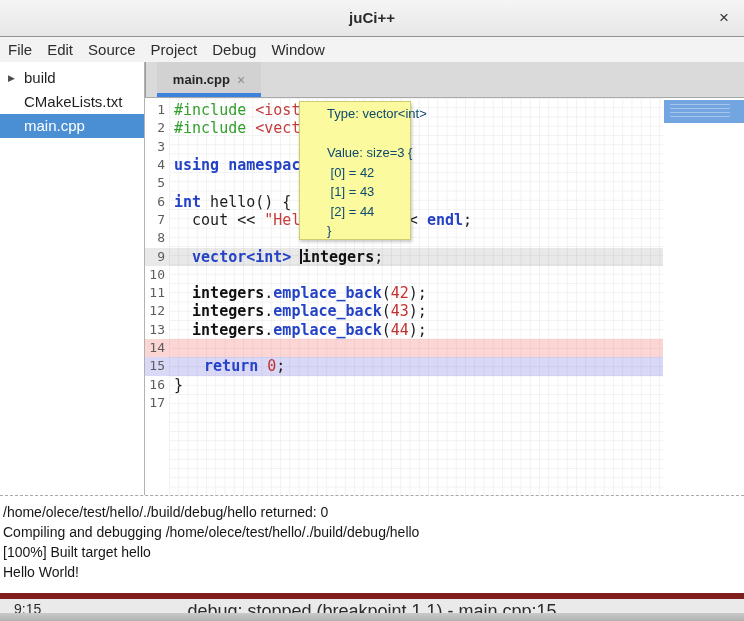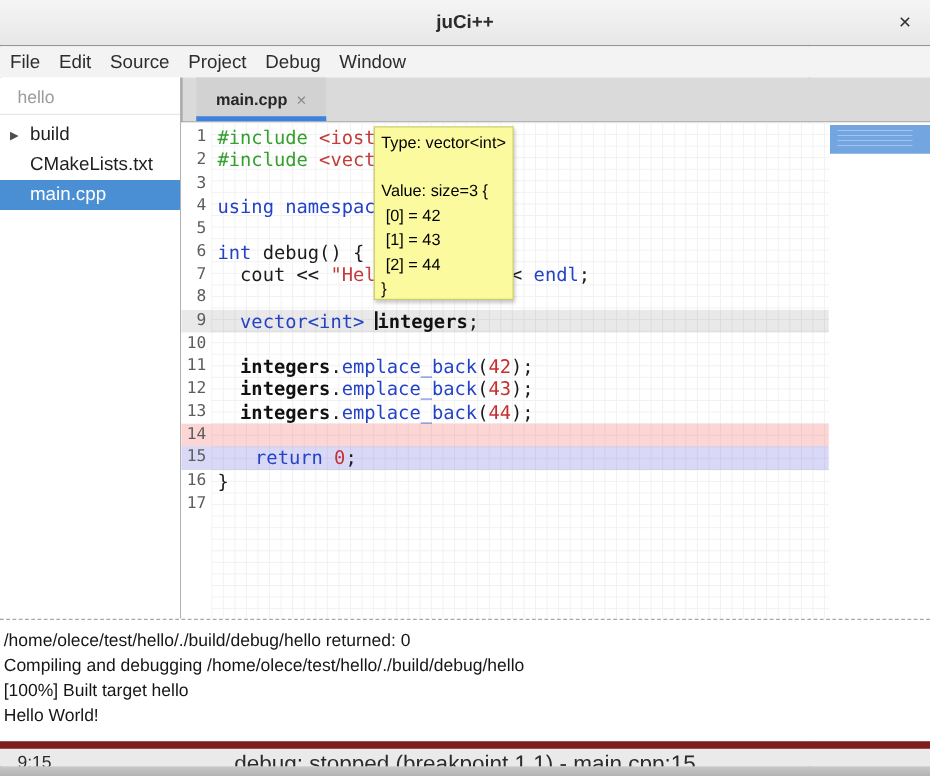--- a/index.html
+++ b/index.html
@@ -45,30 +45,30 @@
     background-size:9.25px 9.25px;}
   .codepane{position:absolute;left:0;top:3px;width:518px;}
   .crow{display:flex;height:18.32px;line-height:18.32px;font-family:"DejaVu Sans Mono",monospace;font-size:15px;color:#1c1c1c;}
   .crow.hl-current{background:rgba(0,0,0,0.085);}
   .crow.hl-break{background:rgba(244,98,98,0.27);gap:12px;}
   .crow.hl-debug{background:rgba(98,98,222,0.24);gap:12px;}
   .lnum{flex:0 0 24px;box-sizing:border-box;text-align:right;padding-right:4px;font-size:13px;color:#5d5d5d;}
   .ccode{padding-left:5px;white-space:pre;}
   .tok-pp{color:#33a02c;}
   .tok-str{color:#c43c3c;}
-  .tok-kw{color:#2442c6;}
+  .tok-kw{color:#2442c6;font-weight:bold;}
   .tok-num{color:#c43030;}
   .tok-var{font-weight:bold;color:#111;}
   .cursor{display:inline-block;width:1.5px;height:15px;background:#111;vertical-align:-2px;}
 
   
   .tooltip{position:absolute;left:154px;top:3px;width:112px;height:139px;box-sizing:border-box;
     background:#fbfa9e;border:1px solid rgba(150,150,60,.45);box-shadow:1px 2px 3px rgba(0,0,0,.22);
     padding:2px 0 0 5px;z-index:5;}
-  .tip-line{font-size:13px;line-height:19.5px;color:#000000;white-space:pre;}
+  .tip-line{font-size:13px;line-height:19.5px;color:#0c4a6e;white-space:pre;margin-left:22px;}
 
   
   .minimap{position:absolute;right:0;top:2px;width:80px;height:23px;background:#73a6e0;
     background-image:repeating-linear-gradient(to bottom,rgba(255,255,255,0.35) 0 1px,transparent 1px 4px);
     background-position:6px 4px;background-size:60px 16px;background-repeat:no-repeat;}
 
   
   .terminal{position:absolute;left:0;top:495px;width:744px;height:98px;box-sizing:border-box;
     background:#ffffff;border-top:1px dashed #a8a8a8;padding:6px 6px 0 3px;}
   .term-line{font-size:14px;line-height:20px;color:#161616;white-space:pre;}
@@ -94,21 +94,20 @@
   <div class="menubar" id="menubar">
       <span class="menu-item">File</span>
       <span class="menu-item">Edit</span>
       <span class="menu-item">Source</span>
       <span class="menu-item">Project</span>
       <span class="menu-item">Debug</span>
       <span class="menu-item">Window</span>
     </div>
 
   <div class="sidebar">
-    <div class="project-name">hello</div>
     <div class="tree" id="tree">
         <div class="tree-row"><span class="expander">▶</span><span>build</span></div>
         <div class="tree-row"><span>CMakeLists.txt</span></div>
         <div class="tree-row selected"><span>main.cpp</span></div>
       </div>
   </div>
 
   <div class="tabbar">
     <div class="tab">
       <span class="tab-label">main.cpp</span>
@@ -135,21 +134,21 @@
         <div class="crow">
           <span class="lnum">4</span>
           <span class="ccode"><span class="tok-kw">using</span><span class="tok-pl"> </span><span class="tok-kw">namespace</span><span class="tok-pl"> std;</span></span>
         </div>
         <div class="crow">
           <span class="lnum">5</span>
           <span class="ccode"></span>
         </div>
         <div class="crow">
           <span class="lnum">6</span>
-          <span class="ccode"><span class="tok-kw">int</span><span class="tok-pl"> debug() {</span></span>
+          <span class="ccode"><span class="tok-kw">int</span><span class="tok-pl"> hello() {</span></span>
         </div>
         <div class="crow">
           <span class="lnum">7</span>
           <span class="ccode"><span class="tok-pl">  cout &lt;&lt; </span><span class="tok-str">"Hello World!"</span><span class="tok-pl"> &lt;&lt; </span><span class="tok-kw">endl</span><span class="tok-pl">;</span></span>
         </div>
         <div class="crow">
           <span class="lnum">8</span>
           <span class="ccode"></span>
         </div>
         <div class="crow hl-current">

